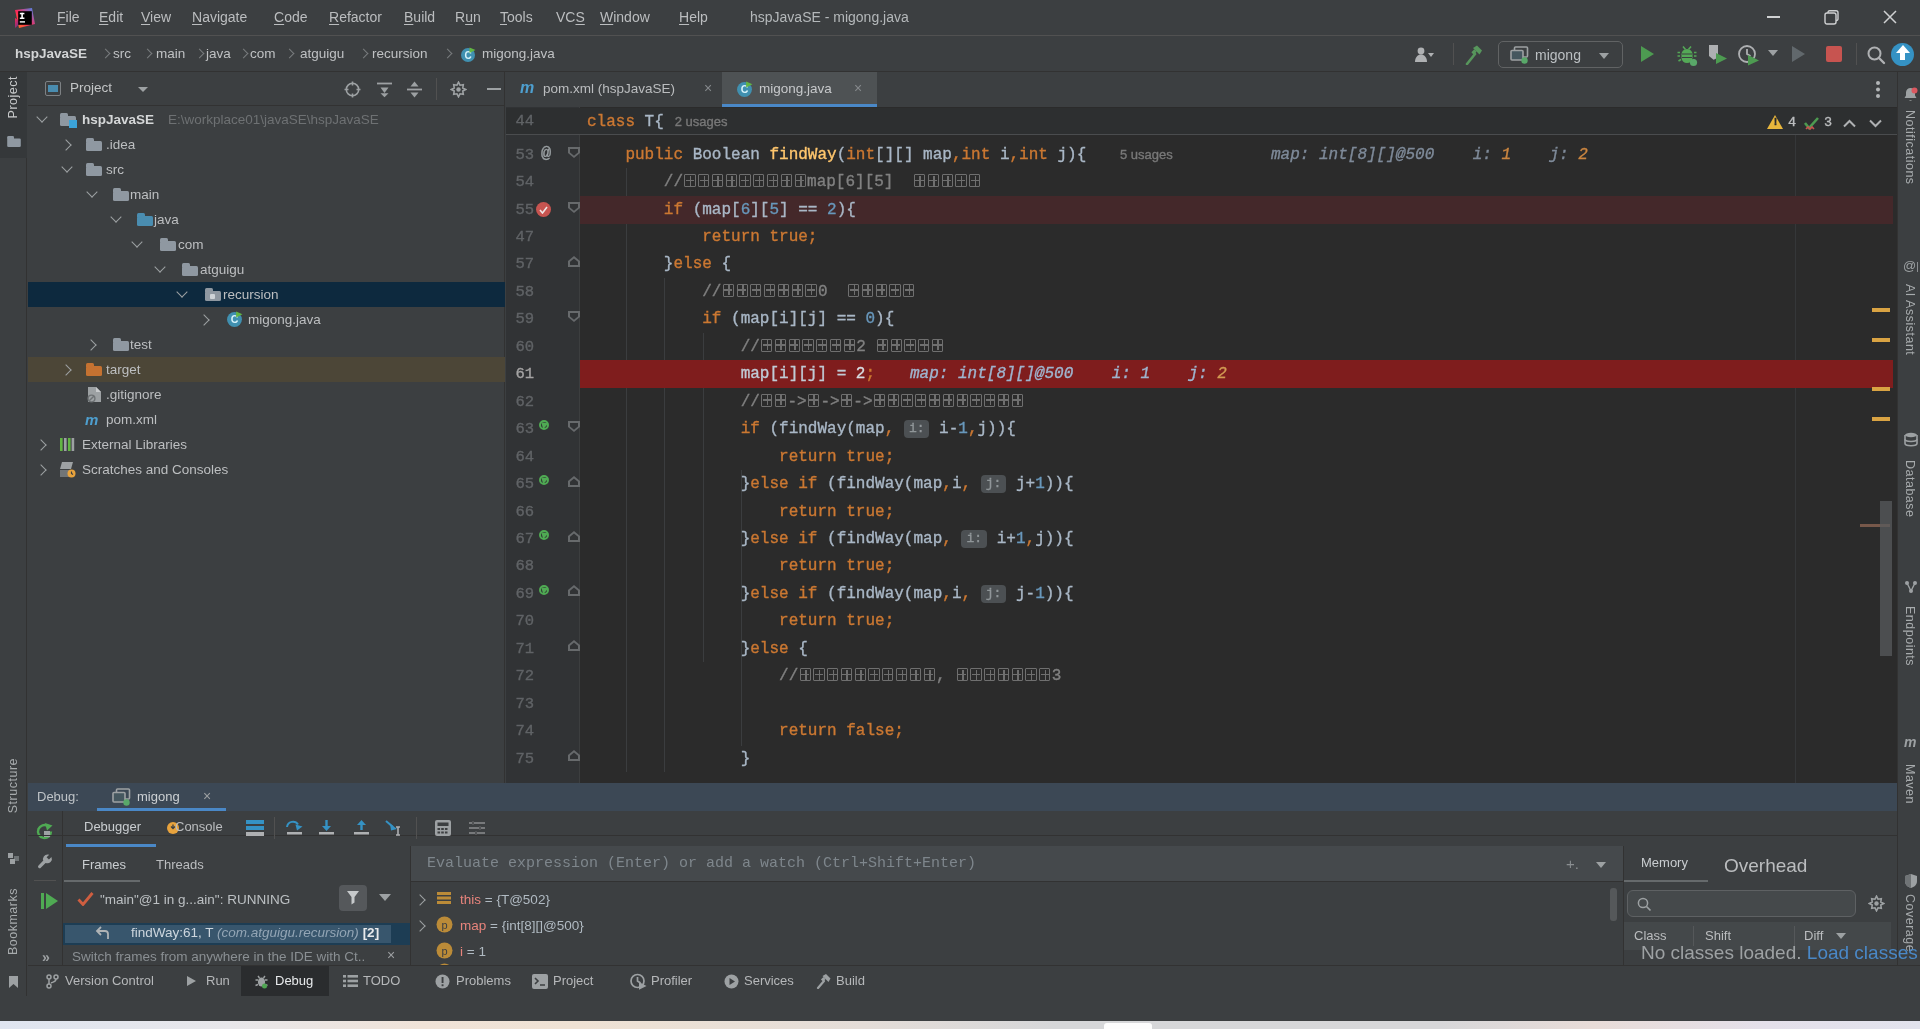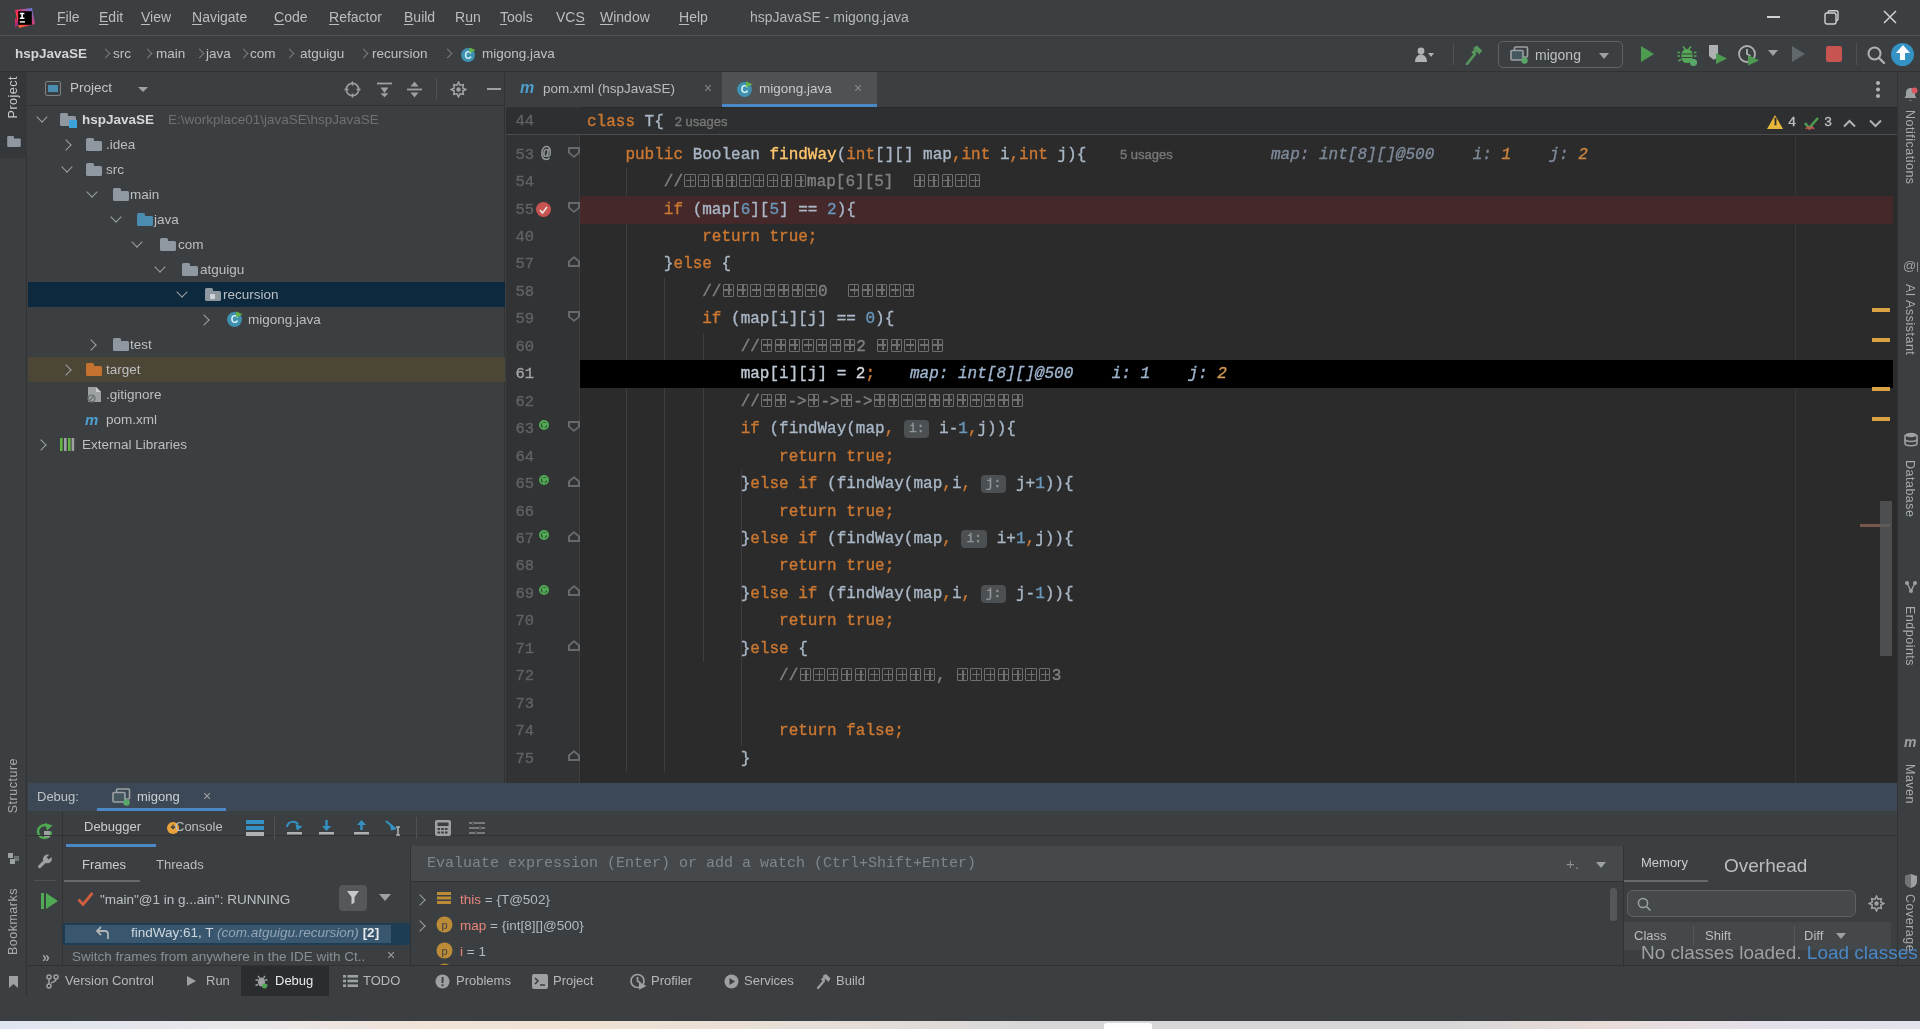--- a/index.html
+++ b/index.html
@@ -310,20 +310,30 @@
   <div class="trow" style="top:325px">
           <span class="chev chev-r abs" style="left:9px;top:8px"></span>
           <svg class="abs" style="left:31px;top:5px" width="16" height="15" viewBox="0 0 16 15">
             <rect x="1" y="1" width="2.6" height="13" fill="#62b543"></rect>
             <rect x="5" y="1" width="2.6" height="13" fill="#9da1a3"></rect>
             <rect x="9" y="1" width="2.6" height="13" fill="#62b543"></rect>
             <rect x="12.6" y="1" width="2.6" height="13" fill="#9da1a3"></rect>
           </svg>
           <span class="abs" style="left:54px">External Libraries</span>
         </div>
+  <div class="trow" style="top:350px">
+          <span class="chev chev-r abs" style="left:9px;top:8px"></span>
+          <svg class="abs" style="left:31px;top:4px" width="17" height="17" viewBox="0 0 17 17">
+            <path d="M3 1 h11 l-2 7 h-11 z" fill="#9da1a3"></path>
+            <path d="M1 9 h11 v7 h-11 z" fill="#717577"></path>
+            <circle cx="12.5" cy="12.5" r="4" fill="#e8a33d"></circle>
+            <path d="M12.5 10.5 v2 l1.5 1" stroke="#3c3f41" stroke-width="1.2" fill="none"></path>
+          </svg>
+          <span class="abs" style="left:54px">Scratches and Consoles</span>
+        </div>
  </div>
 </div>
 <div id="editor">
  <div id="tabbar">
   <b class="abs" style="left:14px;top:7px;color:#4e9fcf;font-style:italic;font-size:16px">m</b>
   <span class="abs" style="left:37px;top:9px;font-size:13.5px;color:#bbbdbf">pom.xml (hspJavaSE)</span>
   <span class="abs" style="left:198px;top:8px;color:#868a8d;font-size:14px">×</span>
   <div class="abs" style="left:216px;top:0;width:155px;height:35px;background:#4e5254"></div>
   <svg class="abs" style="left:230px;top:9px" width="17" height="17" viewBox="0 0 16 16">
           <circle cx="8" cy="8" r="7" fill="#4090b0"></circle>
@@ -350,39 +360,39 @@
   <div class="abs" style="left:1289px;top:28px;width:1px;height:648px;background:#353739"></div>
 
   <div class="crow" style="top:33.6px"><span class="k">    public </span>Boolean <span class="m">findWay</span>(<span class="k">int</span>[][] map<span class="k">,int</span> i<span class="k">,int</span> j){<span class="us abs" style="left:540px;top:0">5 usages</span><span class="dbgv abs" style="left:691px;top:0">map: int[8][]@500    i: <span style="color:#ca8540">1</span>    j: <span style="color:#ca8540">2</span></span></div>
   <div class="crow cm" style="top:61.1px">        //<i class="cjk"></i><i class="cjk"></i><i class="cjk"></i><i class="cjk"></i><i class="cjk"></i><i class="cjk"></i><i class="cjk"></i><i class="cjk"></i><i class="cjk"></i>map[6][5]  <i class="cjk"></i><i class="cjk"></i><i class="cjk"></i><i class="cjk"></i><i class="cjk"></i></div>
   <div class="crow" style="top:88.5px;background:#44282a"><span class="k">        if </span>(map[<span class="n">6</span>][<span class="n">5</span>] == <span class="n">2</span>){</div>
   <div class="crow" style="top:116px"><span class="k">            return true;</span></div>
   <div class="crow" style="top:143.4px">        }<span class="k">else</span> {</div>
   <div class="crow cm" style="top:170.9px">            //<i class="cjk"></i><i class="cjk"></i><i class="cjk"></i><i class="cjk"></i><i class="cjk"></i><i class="cjk"></i><i class="cjk"></i>0  <i class="cjk"></i><i class="cjk"></i><i class="cjk"></i><i class="cjk"></i><i class="cjk"></i></div>
   <div class="crow" style="top:198.3px"><span class="k">            if </span>(map[i][j] == <span class="n">0</span>){</div>
   <div class="crow cm" style="top:225.8px">                //<i class="cjk"></i><i class="cjk"></i><i class="cjk"></i><i class="cjk"></i><i class="cjk"></i><i class="cjk"></i><i class="cjk"></i>2 <i class="cjk"></i><i class="cjk"></i><i class="cjk"></i><i class="cjk"></i><i class="cjk"></i></div>
-  <div class="crow" style="top:253.2px;background:#000000;color:#c0cbd6">                map[i][j] = <span style="color:#d8dde2">2</span><span class="k">;</span><span class="dbgv abs" style="left:330px;top:0;color:#9fb4ce">map: int[8][]@500    i: 1    j: <span style="color:#d29a53">2</span></span></div>
+  <div class="crow" style="top:253.2px;background:#7f1d1d;color:#c0cbd6">                map[i][j] = <span style="color:#d8dde2">2</span><span class="k">;</span><span class="dbgv abs" style="left:330px;top:0;color:#9fb4ce">map: int[8][]@500    i: 1    j: <span style="color:#d29a53">2</span></span></div>
   <div class="crow cm" style="top:280.7px">                //<i class="cjk"></i><i class="cjk"></i>-&gt;<i class="cjk"></i>-&gt;<i class="cjk"></i>-&gt;<i class="cjk"></i><i class="cjk"></i><i class="cjk"></i><i class="cjk"></i><i class="cjk"></i><i class="cjk"></i><i class="cjk"></i><i class="cjk"></i><i class="cjk"></i><i class="cjk"></i><i class="cjk"></i></div>
   <div class="crow" style="top:308.1px"><span class="k">                if </span>(findWay(map<span class="k">,</span> <span class="pill">i:</span> i-<span class="n">1</span><span class="k">,</span>j)){</div>
   <div class="crow" style="top:335.6px"><span class="k">                    return true;</span></div>
   <div class="crow" style="top:363px">                }<span class="k">else if </span>(findWay(map<span class="k">,</span>i<span class="k">,</span> <span class="pill">j:</span> j+<span class="n">1</span>)){</div>
   <div class="crow" style="top:390.5px"><span class="k">                    return true;</span></div>
   <div class="crow" style="top:417.9px">                }<span class="k">else if </span>(findWay(map<span class="k">,</span> <span class="pill">i:</span> i+<span class="n">1</span><span class="k">,</span>j)){</div>
   <div class="crow" style="top:445.4px"><span class="k">                    return true;</span></div>
   <div class="crow" style="top:472.8px">                }<span class="k">else if </span>(findWay(map<span class="k">,</span>i<span class="k">,</span> <span class="pill">j:</span> j-<span class="n">1</span>)){</div>
   <div class="crow" style="top:500.3px"><span class="k">                    return true;</span></div>
   <div class="crow" style="top:527.7px">                }<span class="k">else</span> {</div>
   <div class="crow cm" style="top:555.2px">                    //<i class="cjk"></i><i class="cjk"></i><i class="cjk"></i><i class="cjk"></i><i class="cjk"></i><i class="cjk"></i><i class="cjk"></i><i class="cjk"></i><i class="cjk"></i><i class="cjk"></i>, <i class="cjk"></i><i class="cjk"></i><i class="cjk"></i><i class="cjk"></i><i class="cjk"></i><i class="cjk"></i><i class="cjk"></i>3</div>
   <div class="crow" style="top:610.1px"><span class="k">                    return false;</span></div>
   <div class="crow" style="top:637.5px">                }</div>
 
   <div class="lnum" style="top:33.6px">53</div>
         <div class="lnum" style="top:61.1px">54</div>
         <div class="lnum" style="top:88.5px">55</div>
-        <div class="lnum" style="top:116px">40</div>
+        <div class="lnum" style="top:116px">47</div>
         <div class="lnum" style="top:143.4px">57</div>
         <div class="lnum" style="top:170.9px">58</div>
         <div class="lnum" style="top:198.3px">59</div>
         <div class="lnum" style="top:225.8px">60</div>
         <div class="lnum" style="top:253.2px;color:#a4a3a3">61</div>
         <div class="lnum" style="top:280.7px">62</div>
         <div class="lnum" style="top:308.1px">63</div>
         <div class="lnum" style="top:335.6px">64</div>
         <div class="lnum" style="top:363px">65</div>
         <div class="lnum" style="top:390.5px">66</div>

